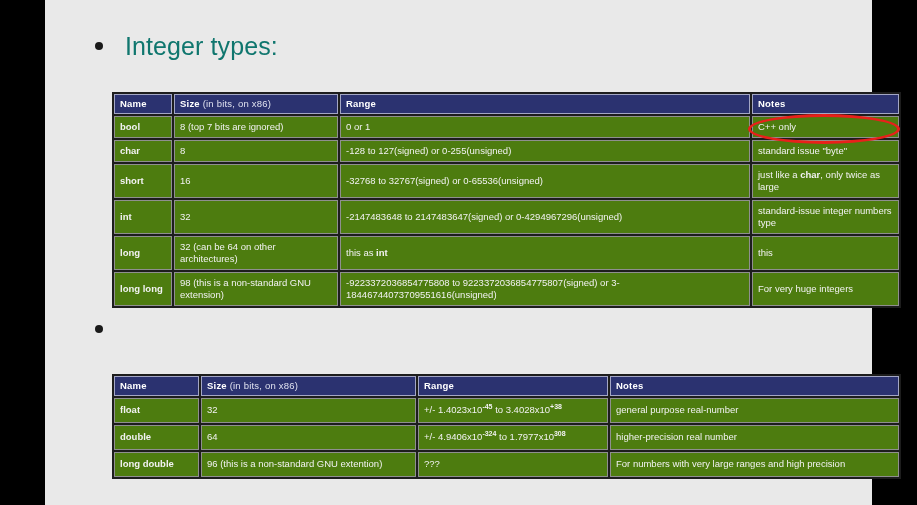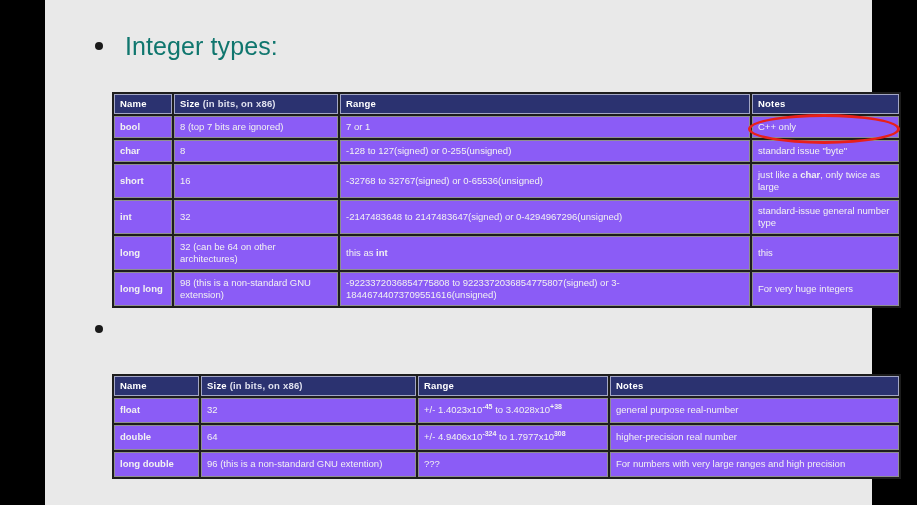--- a/index.html
+++ b/index.html
@@ -64,41 +64,41 @@
   }
   table.types {
     border-collapse: separate;
     border-spacing: 2px;
     width: 100%;
     table-layout: fixed;
     background: #1d1d1d;
   }
   table.types th,
   table.types td {
-    background: #8b5cf6;
+    background: #4d7c0f;
     color: #f2f2f2;
     font-size: 9.5px;
     font-family: "Liberation Sans", sans-serif;
     text-align: left;
     vertical-align: middle;
     padding: 3px 5px;
     border: 1px solid #8f8f8f;
     line-height: 1.25;
     font-weight: bold;
     overflow: hidden;
   }
   table.types th {
     background: #2b3270;
     border: 1px solid #a3a6c4;
     color: #ffffff;
     font-weight: bold;
     letter-spacing: 0.2px;
   }
   table.types th .sub {
-    font-weight: bold;
+    font-weight: normal;
     color: #dfe1ef;
   }
   table.types td.name {
     font-weight: bold;
   }
   table.types td.val {
     font-weight: normal;
   }
   table.types td.val b { font-weight: bold; }
   sup {
@@ -177,40 +177,40 @@
             <th>Name</th>
             <th><span>Size </span><span class="sub">(in bits, on x86)</span></th>
             <th>Range</th>
             <th>Notes</th>
           </tr>
         </thead>
         <tbody>
           <tr class="r1">
             <td class="name">bool</td>
             <td class="val">8 (top 7 bits are ignored)</td>
-            <td class="val">7 or 1</td>
+            <td class="val">0 or 1</td>
             <td class="val">C++ only</td>
           </tr>
           <tr class="r2">
             <td class="name">char</td>
             <td class="val">8</td>
             <td class="val">-128 to 127(signed) or 0-255(unsigned)</td>
             <td class="val">standard issue "byte"</td>
           </tr>
           <tr class="r3">
             <td class="name">short</td>
             <td class="val">16</td>
             <td class="val">-32768 to 32767(signed) or 0-65536(unsigned)</td>
             <td class="val"><span>just like a </span><b>char</b><span>, only twice as large</span></td>
           </tr>
           <tr class="r4">
             <td class="name">int</td>
             <td class="val">32</td>
             <td class="val">-2147483648 to 2147483647(signed) or 0-4294967296(unsigned)</td>
-            <td class="val">standard-issue general number type</td>
+            <td class="val">standard-issue integer numbers type</td>
           </tr>
           <tr class="r5">
             <td class="name">long</td>
             <td class="val">32 (can be 64 on other architectures)</td>
             <td class="val"><span>this as </span><b>int</b></td>
             <td class="val">this</td>
           </tr>
           <tr class="r6">
             <td class="name">long long</td>
             <td class="val">98 (this is a non-standard GNU extension)</td>

